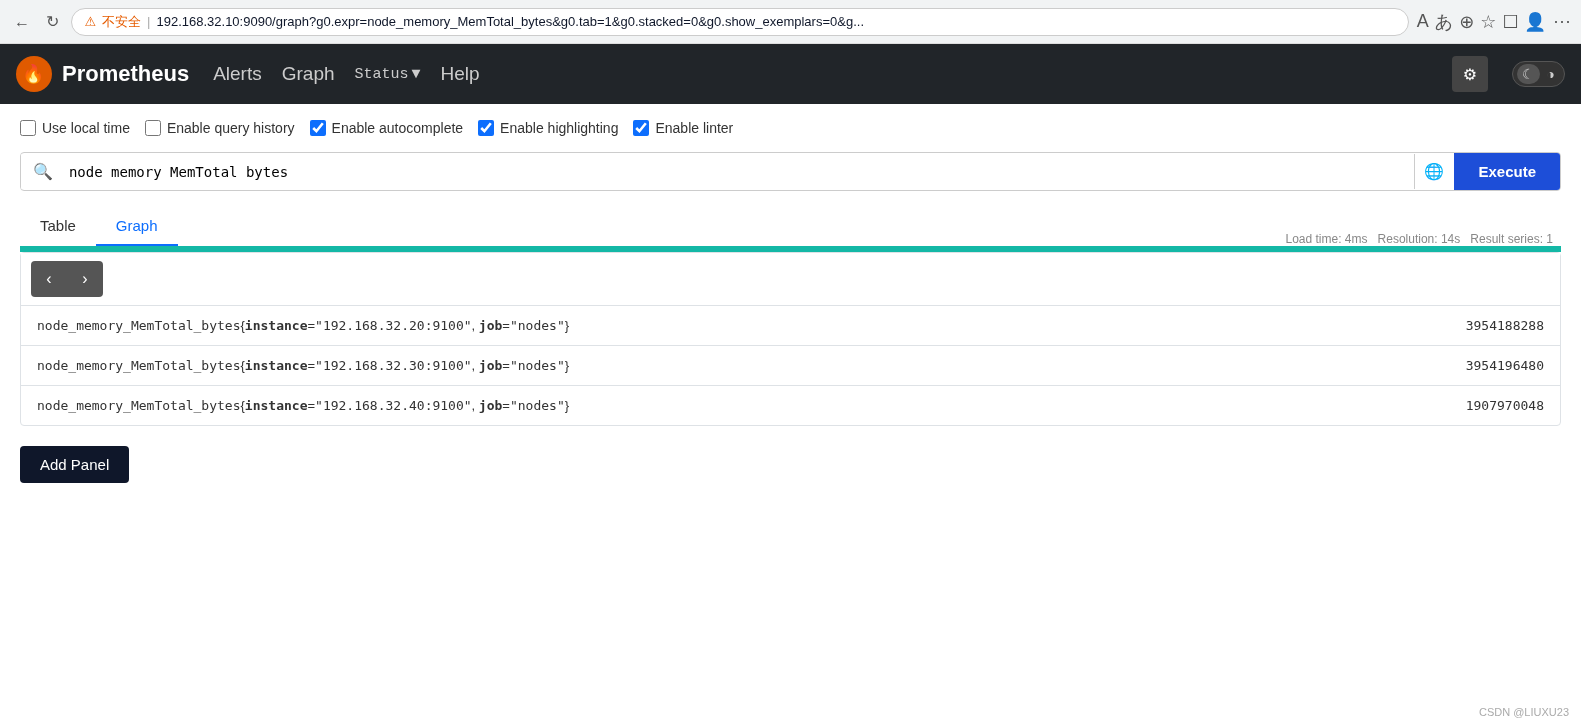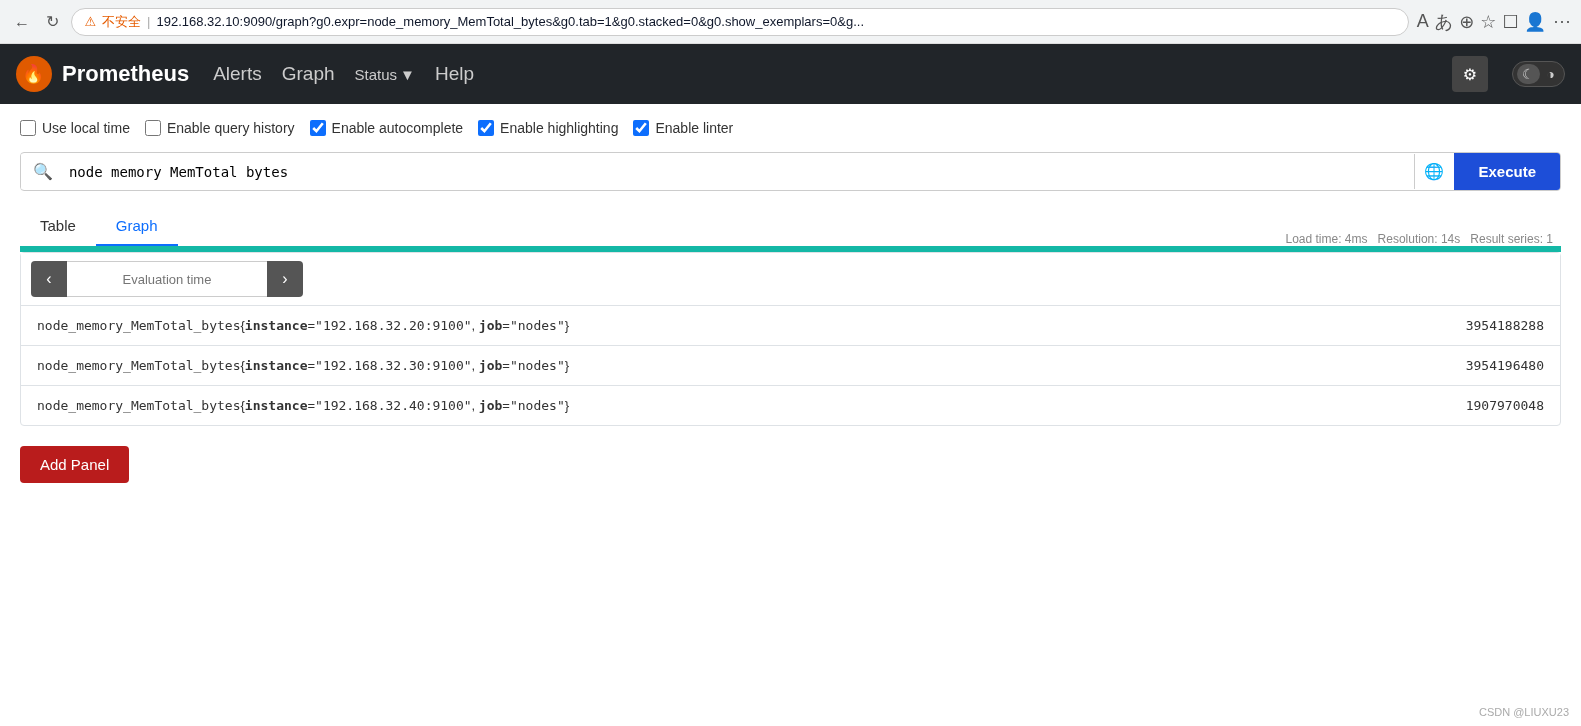--- a/index.html
+++ b/index.html
@@ -87,20 +87,21 @@
       text-decoration: none;
       font-size: 19px;
       padding: 4px 0;
     }
     .navbar-nav .dropdown {
       display: flex;
       gap: 3px;
       cursor: pointer;
       color: #ccc;
       font-size: 15px;
+      font-family: Liberation Mono, monospace;
     }
     .navbar-spacer { flex: 1; }
     .navbar-gear {
       background: #444;
       border: none;
       color: #fff;
       width: 36px;
       height: 36px;
       border-radius: 4px;
       font-size: 16px;
@@ -311,21 +312,21 @@
       background: none;
       border: none;
       color: #0d6efd;
       cursor: pointer;
       font-size: 14px;
       text-decoration: none;
     }
 
     
     .add-panel-btn {
-      background: #b91c1c;
+      background: #0f172a;
       color: #fff;
       border: none;
       padding: 10px 20px;
       border-radius: 4px;
       font-size: 15px;
       cursor: pointer;
       margin-top: 20px;
     }
 
     
@@ -425,21 +426,20 @@
       <span>Resolution: 14s</span>&nbsp;&nbsp;
       <span>Result series: 1</span>
     </div>
   </div>
 
   
   <div class="panel">
 
     <div class="panel-toolbar">
       <button class="eval-prev">‹</button>
-      <input class="eval-time-input" type="text" placeholder="Evaluation time" style="">
       <button class="eval-next">›</button>
     </div>
 
     <table class="results-table">
       <tbody id="results-body">
       <tr>
             <td class="metric"><span class="metric-name">node_memory_MemTotal_bytes</span>{<span class="label-key">instance</span>=<span class="label-val">"192.168.32.20:9100"</span>, <span class="label-key">job</span>=<span class="label-val">"nodes"</span>}</td>
             <td class="value">3954188288</td>
           </tr>
           <tr>

